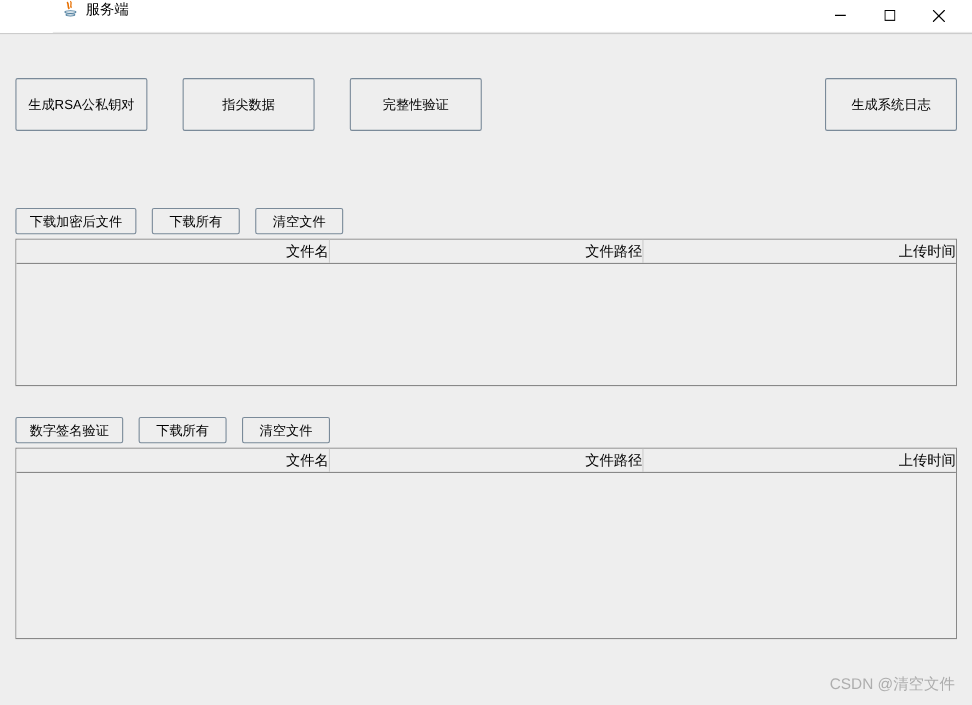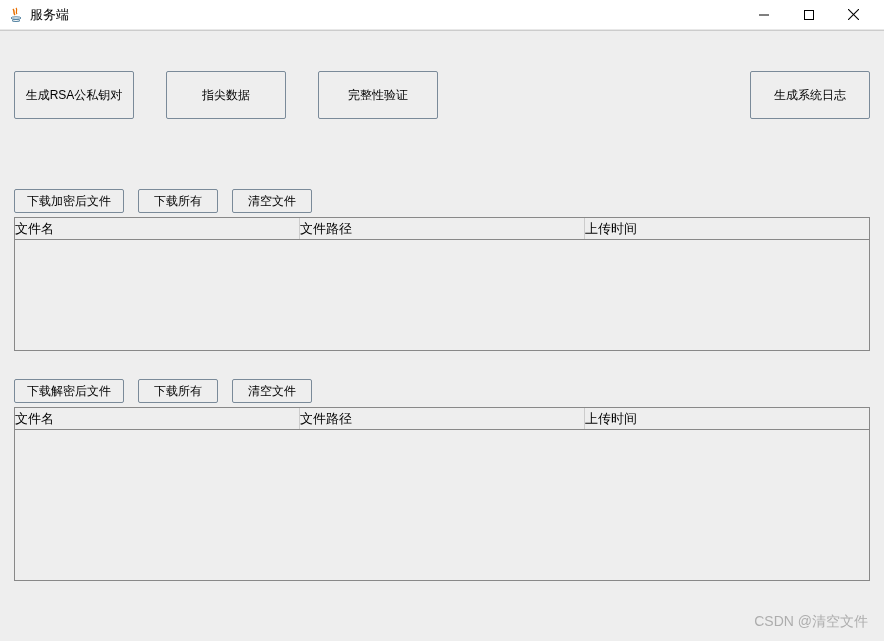--- a/index.html
+++ b/index.html
@@ -8,24 +8,25 @@
       font-size: 12px;
       background: #ffffff;
       width: 884px;
       height: 641px;
       overflow: hidden;
       position: relative;
     }
     .titlebar {
       height: 30px;
       display: flex;
-      align-items: center;
+      align-items: flex-start;
       padding: 0 8px;
       background: #ffffff;
       border-bottom: 1px solid #e8e8e8;
+      margin-left: 48px;
     }
     .java-icon {
       width: 16px;
       height: 16px;
       margin-right: 6px;
       display: flex;
       align-items: center;
       justify-content: center;
     }
     .window-title {
@@ -105,21 +106,21 @@
       width: 100%;
     }
     .thead {
       display: flex;
       background: #eeeeee;
       border-bottom: 1px solid #888;
       height: 22px;
     }
     .th {
       flex: 1;
-      text-align: left;
+      text-align: right;
       font-size: 13px;
       line-height: 22px;
       border-right: 1px solid #ccc;
       color: #000;
     }
     .th:last-child { border-right: none; }
     .tbody {
       height: 110px;
       background: #eeeeee;
     }
@@ -186,21 +187,21 @@
         <div class="th">文件名</div>
         <div class="th">文件路径</div>
         <div class="th">上传时间</div>
       </div>
       <div class="tbody"></div>
     </div>
   </div>
 
   <div class="section second">
     <div class="small-btns">
-      <button class="small-btn">下载解密后文件</button>
+      <button class="small-btn">数字签名验证</button>
       <button class="small-btn narrow">下载所有</button>
       <button class="small-btn narrow">清空文件</button>
     </div>
     <div class="table">
       <div class="thead">
         <div class="th">文件名</div>
         <div class="th">文件路径</div>
         <div class="th">上传时间</div>
       </div>
       <div class="tbody tall"></div>

